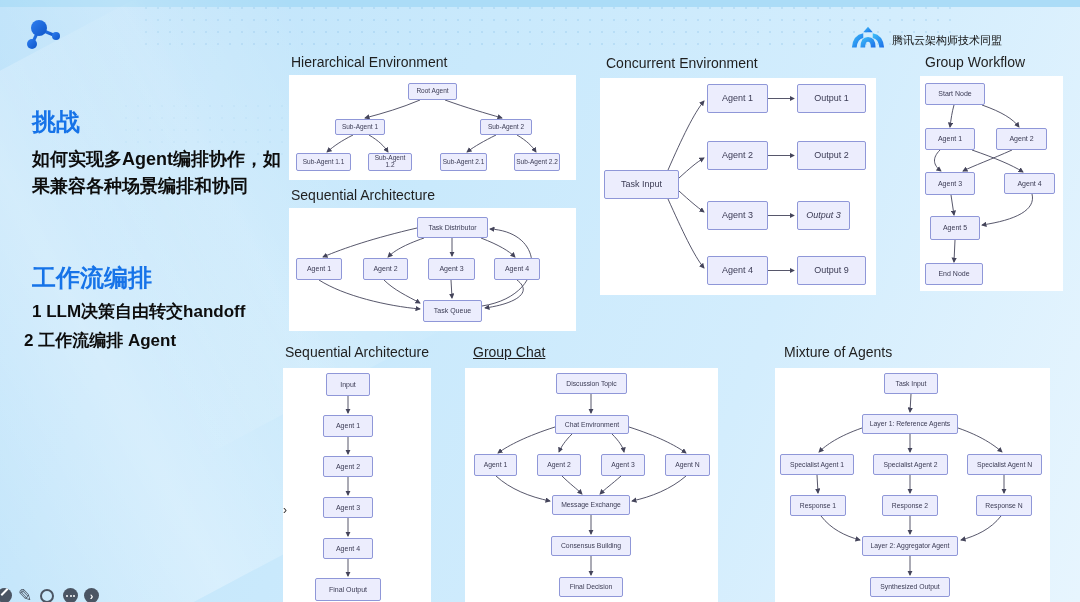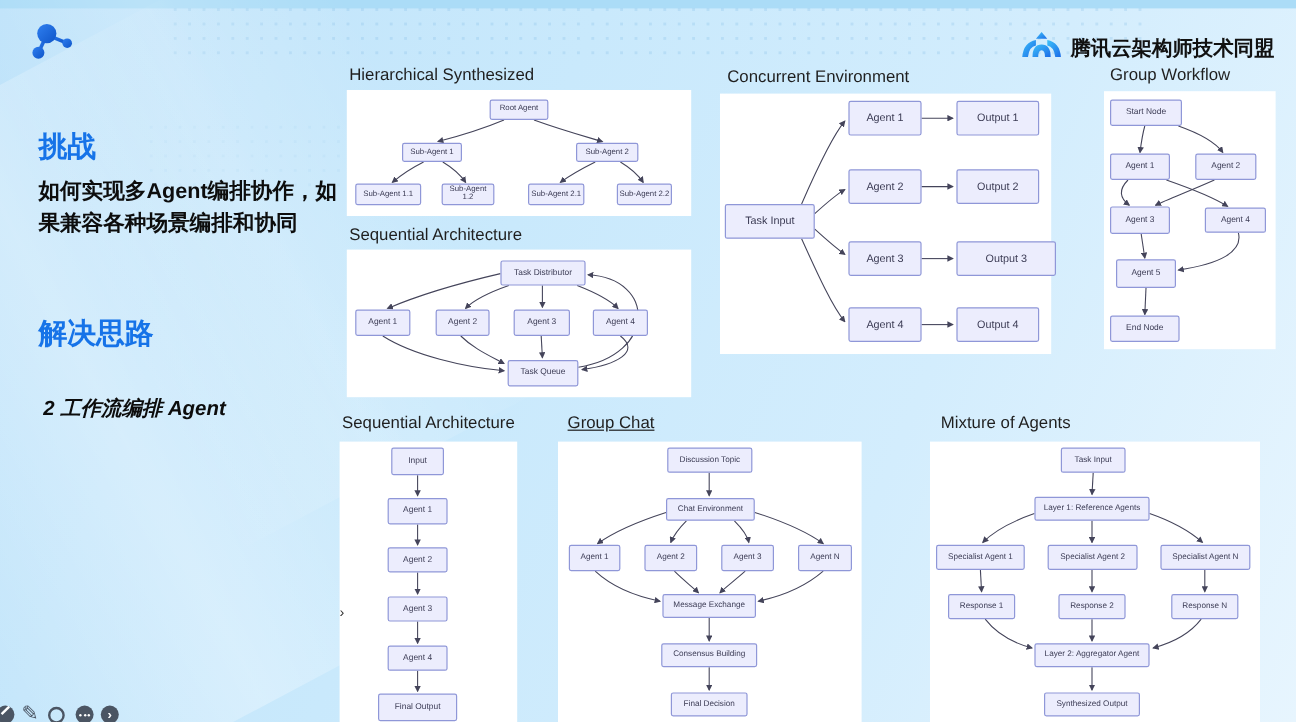--- a/index.html
+++ b/index.html
@@ -5,21 +5,21 @@
   html,body{margin:0;padding:0;}
   body{font-family:"Liberation Sans","DejaVu Sans",sans-serif;}
   .slide{position:relative;width:1080px;height:602px;overflow:hidden;
     background:linear-gradient(112deg,#bfe3fa 0%,#c9e9fc 38%,#d3edfd 68%,#e7f5fe 100%);}
   .topstrip{position:absolute;left:0;top:0;width:1080px;height:7px;background:#abdcf7;}
   .dots{position:absolute;background-image:radial-gradient(circle,rgba(110,175,222,.6) 1.3px,transparent 1.4px);background-size:12px 12px;pointer-events:none;}
   .streak{position:absolute;background:linear-gradient(90deg,rgba(255,255,255,0),rgba(255,255,255,.30),rgba(255,255,255,0));transform:rotate(-28deg);pointer-events:none;}
   .hdr-title{position:absolute;left:68px;top:18px;font-size:25px;font-weight:bold;color:#1b1b1b;letter-spacing:.5px;}
   .hdr-logo{position:absolute;left:26px;top:18px;}
   .brand{position:absolute;left:850px;top:25px;display:flex;align-items:center;gap:6px;}
-  .brand-text{font-size:17px;font-weight:bold;color:#111;}
+  .brand-text{font-size:11px;font-weight:normal;color:#111;}
   .sb-h{position:absolute;font-size:24px;font-weight:bold;color:#1673e8;}
   .sb-t{position:absolute;font-size:18px;font-weight:bold;color:#0d0d0d;}
   .sb-s{position:absolute;font-size:17px;font-weight:bold;color:#0d0d0d;}
   .ptitle{position:absolute;font-size:14px;font-weight:500;color:#1f1f1f;}
   .panel{position:absolute;background:#ffffff;}
   .panel svg{position:absolute;left:0;top:0;}
   .node{position:absolute;background:#ecedfd;border:1px solid #8f97d8;border-radius:2px;
     color:#3b3b54;display:flex;align-items:center;justify-content:center;text-align:center;
     box-sizing:border-box;line-height:1.05;padding:1px;}
   .p1 .node{font-size:6.5px;}
@@ -79,24 +79,25 @@
         <path d="M36,23 Q35,10 24,8 L24,13 Q30,14 31,23 Z" fill="url(#lg1)"></path>
         <path d="M11,23 Q11,12 19,12 Q27,12 27,23 L22,23 Q22,17 19,17 Q16,17 16,23 Z" fill="url(#lg1)"></path>
       </svg>
     </span>
     <span class="brand-text">腾讯云架构师技术同盟</span>
   </div>
 
   <div class="sb-h" style="left:32px;top:106px;">挑战</div>
   <div class="sb-t" style="left:32px;top:147px;">如何实现多Agent编排协作，如</div>
   <div class="sb-t" style="left:32px;top:174px;">果兼容各种场景编排和协同</div>
-  <div class="sb-h" style="left:32px;top:262px;">解决思路</div>
-  <div class="sb-s" style="left:36px;top:329px;font-style:italic;">2 工作流编排 Agent</div>
-
-  <div class="ptitle" style="left:291px;top:54px;">Hierarchical Synthesized</div>
+  <div class="sb-h" style="left:32px;top:262px;">工作流编排</div>
+  <div class="sb-s" style="left:32px;top:300px;">1 LLM决策自由转交handoff</div>
+  <div class="sb-s" style="left:24px;top:329px;">2 工作流编排 Agent</div>
+
+  <div class="ptitle" style="left:291px;top:54px;">Hierarchical Environment</div>
   <div class="ptitle" style="left:291px;top:187px;">Sequential Architecture</div>
   <div class="ptitle" style="left:606px;top:55px;">Concurrent Environment</div>
   <div class="ptitle" style="left:925px;top:54px;">Group Workflow</div>
   <div class="ptitle" style="left:285px;top:344px;">Sequential Architecture</div>
   <div class="ptitle" style="left:473px;top:344px;text-decoration:underline;">Group Chat</div>
   <div class="ptitle" style="left:784px;top:344px;">Mixture of Agents</div>
 
   <div class="panel p1" style="left:289px;top:75px;width:287px;height:105px;">
     <svg width="287" height="105">
       <defs>
@@ -161,22 +162,22 @@
       <path class="edge" d="M168,137.5 L194,137.5" marker-end="url(#m3)"></path>
       <path class="edge" d="M168,192.5 L194,192.5" marker-end="url(#m3)"></path>
     </svg>
     <div class="node" style="left:4px;top:92px;width:75px;height:29px;">Task Input</div>
     <div class="node" style="left:107px;top:6px;width:61px;height:29px;">Agent 1</div>
     <div class="node" style="left:107px;top:63px;width:61px;height:29px;">Agent 2</div>
     <div class="node" style="left:107px;top:123px;width:61px;height:29px;">Agent 3</div>
     <div class="node" style="left:107px;top:178px;width:61px;height:29px;">Agent 4</div>
     <div class="node" style="left:197px;top:6px;width:69px;height:29px;">Output 1</div>
     <div class="node" style="left:197px;top:63px;width:69px;height:29px;">Output 2</div>
-    <div class="node" style="left:197px;top:123px;width:83px;height:29px;">Output 3</div>
-    <div class="node" style="left:197px;top:178px;width:69px;height:29px;">Output 4</div>
+    <div class="node" style="left:197px;top:123px;width:53px;height:29px;font-style:italic;">Output 3</div>
+    <div class="node" style="left:197px;top:178px;width:69px;height:29px;">Output 9</div>
   </div>
 
   <div class="panel p4" style="left:920px;top:76px;width:143px;height:215px;">
     <svg width="143" height="215">
       <defs>
           <marker id="m4" markerWidth="6" markerHeight="6" refX="5" refY="3" orient="auto">
             <path d="M0,0 L6,3 L0,6 Z" fill="#44445a"></path>
           </marker>
         </defs>
       <path class="edge" d="M34,29 C32,36 31,43 30,51" marker-end="url(#m4)"></path>

